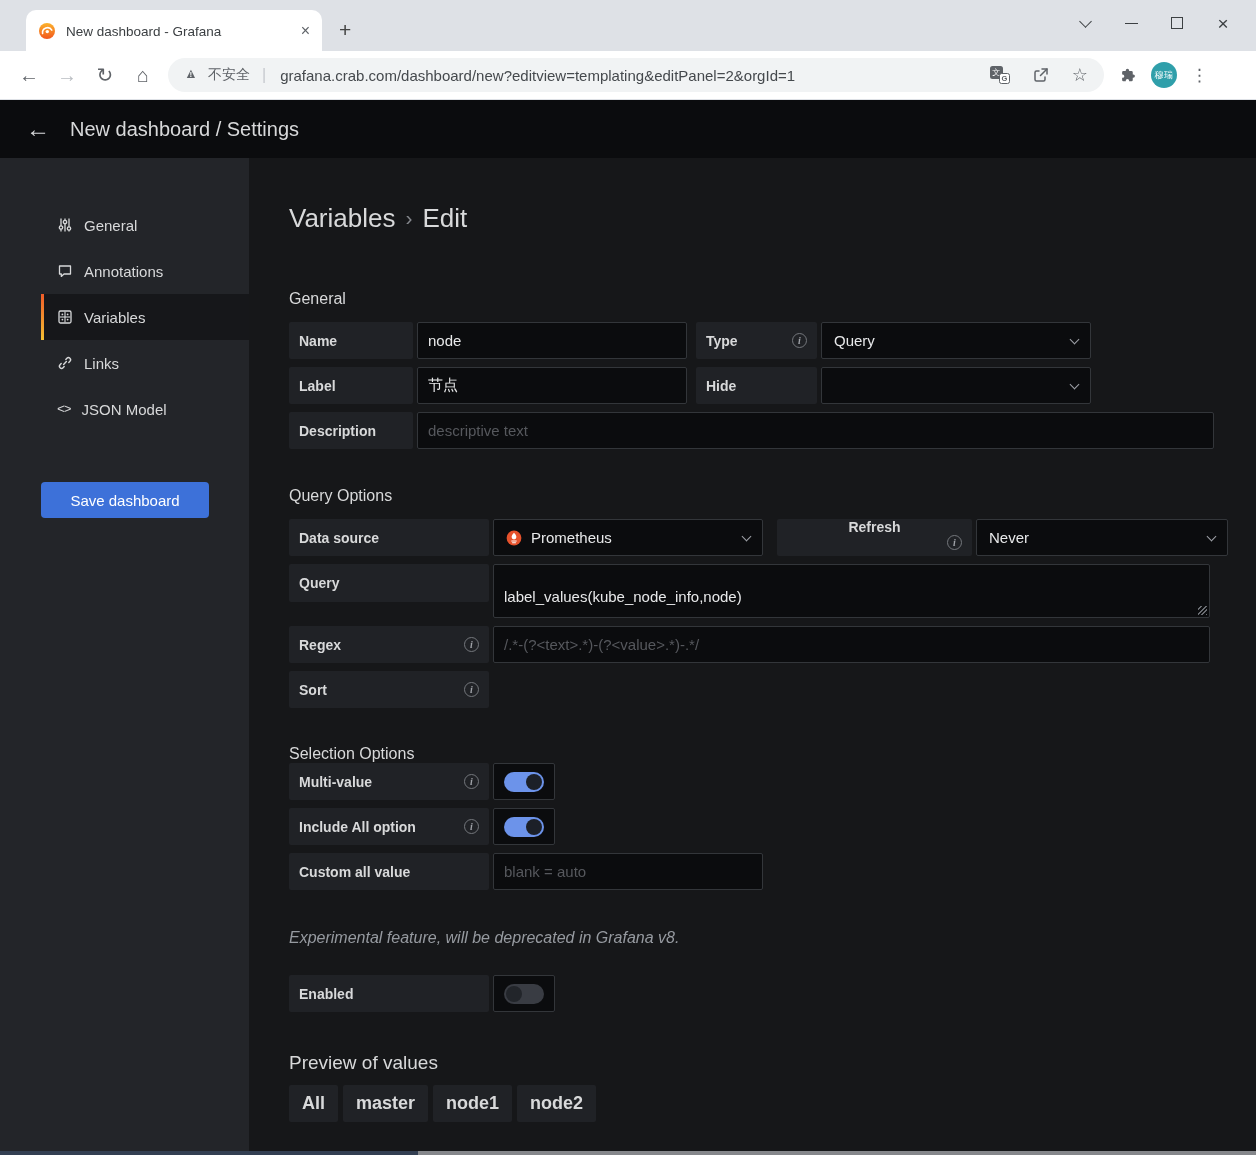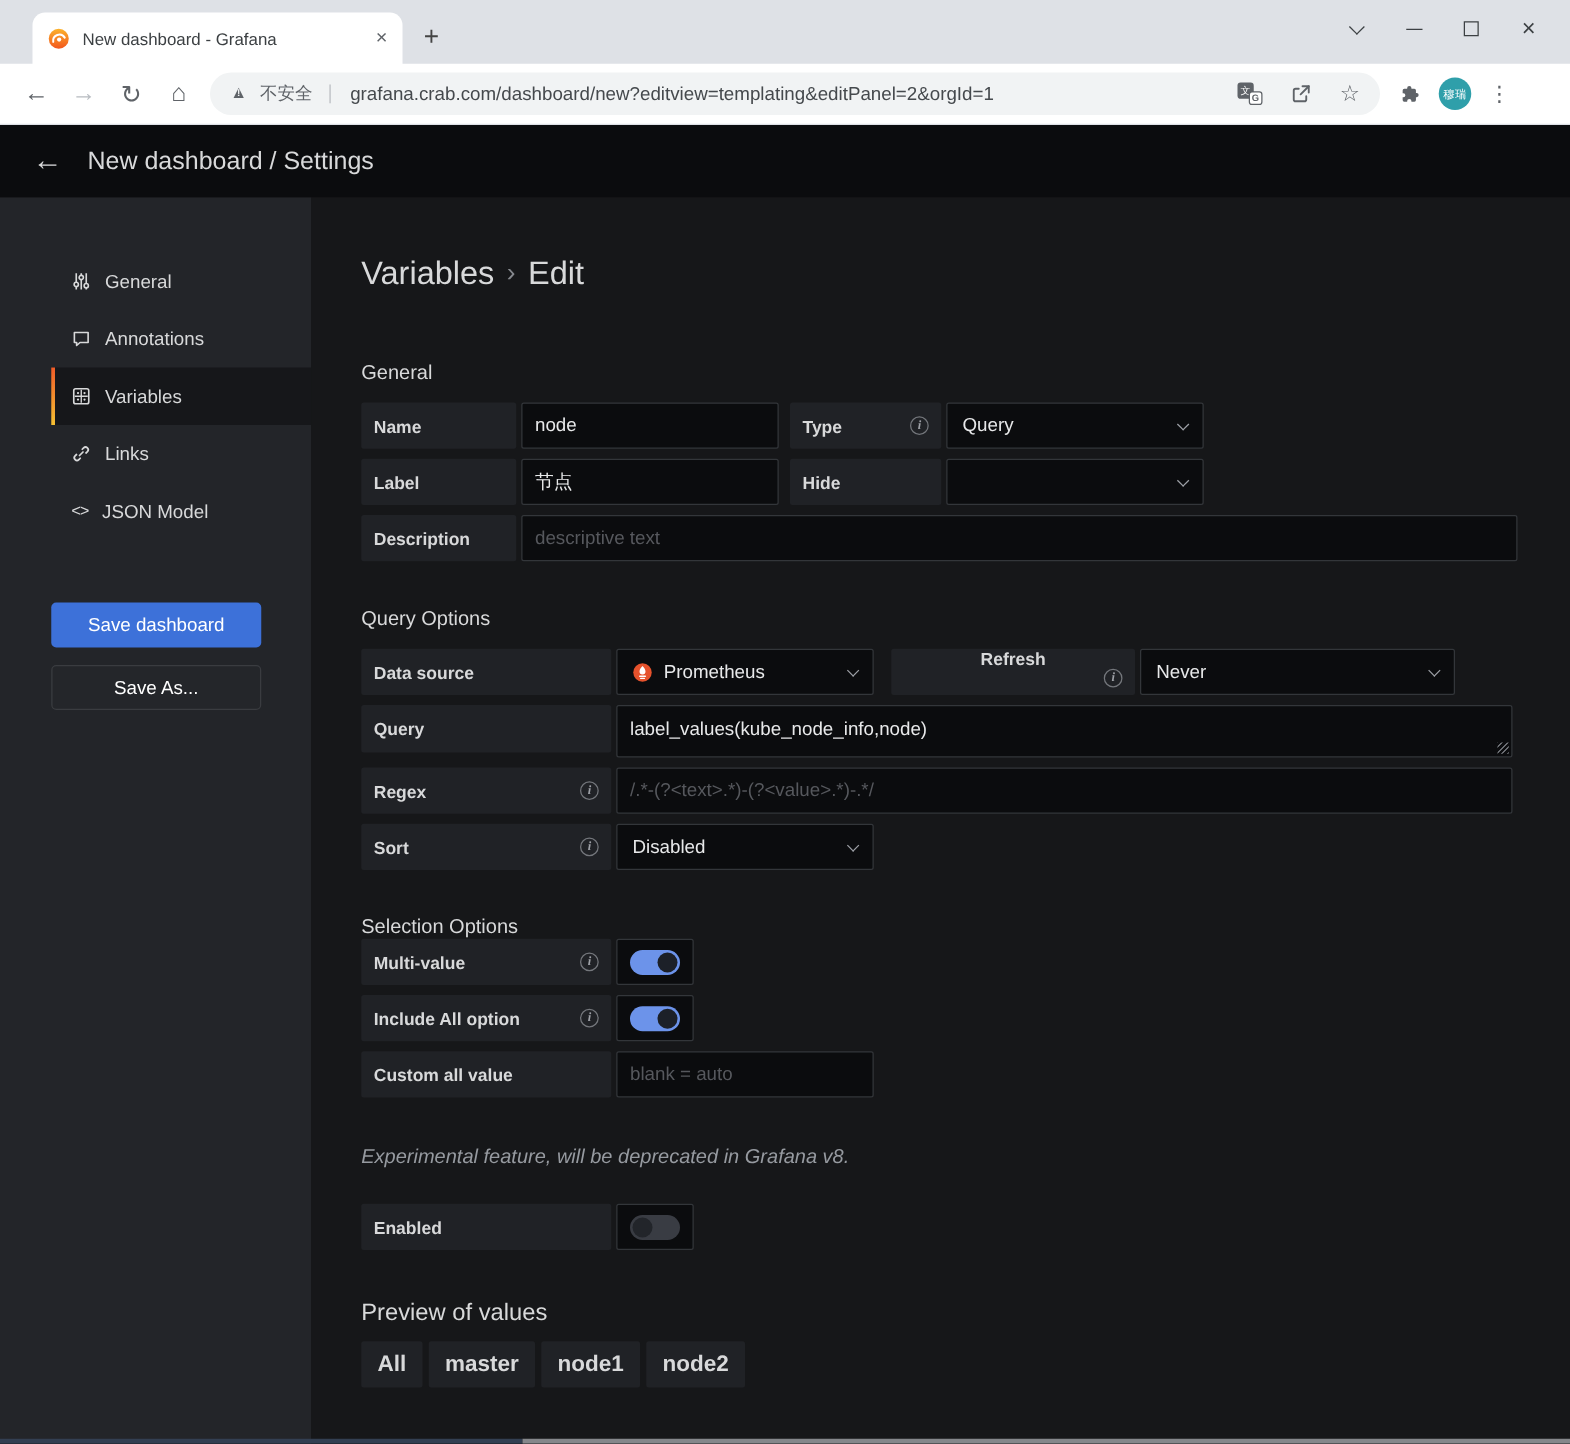--- a/index.html
+++ b/index.html
@@ -98,28 +98,28 @@
   .info {
     margin-left:auto; width:15px; height:15px; border:1px solid #74777c; border-radius:50%;
     color:#9fa2a8; font-size:10px; font-style:italic; display:flex; align-items:center; justify-content:center;
     font-family:"Liberation Serif", serif;
   }
   .tinput {
     background:#0b0c0e; border:1px solid #33363a; border-radius:2px; height:37px;
     color:#e8e9ea; font-size:15px; padding:0 10px; font-family:inherit; outline:none;
   }
   .tinput::placeholder, textarea::placeholder { color:#56585d; }
-  .w250{width:206px;} .w252{width:252px;} .wfill{width:717px;} .wdesc{width:797px;}
+  .w250{width:270px;} .w252{width:252px;} .wfill{width:717px;} .wdesc{width:797px;}
   .fselect {
     background:#0b0c0e; border:1px solid #33363a; border-radius:2px; height:37px;
     display:flex; align-items:center; padding:0 12px; color:#e8e9ea; font-size:15px; gap:9px;
   }
   .chev { width:7px; height:7px; border-right:1.5px solid #9fa2a8; border-bottom:1.5px solid #9fa2a8; transform:rotate(45deg); margin-left:auto; margin-top:-3px; }
   .ta-wrap { position:relative; }
-  textarea.tinput { height:42px; resize:none; padding-top:9px; line-height:1.3; display:block; }
+  textarea.tinput { height:54px; resize:none; padding-top:22px; line-height:1.3; display:block; }
   .resize-corner {
     position:absolute; right:3px; bottom:3px; width:9px; height:9px;
     background:repeating-linear-gradient(135deg, transparent 0 2px, #6a6d72 2px 3.2px);
   }
 
   .toggle-box {
     width:62px; height:37px; background:#0b0c0e; border:1px solid #33363a; border-radius:2px;
     display:flex; align-items:center; justify-content:center;
   }
   .switch { width:40px; height:20px; border-radius:11px; background:#393c43; position:relative; }
@@ -260,21 +260,20 @@
           <path d="M7.2 11.6l-1.1 1.1a2.15 2.15 0 01-3.04-3.04L4.2 8.6"></path>
         </g>
       </svg>
       <span>Links</span>
     </div>
     <div class="sitem">
       <span class="json-ic">&lt;&gt;</span>
       <span>JSON Model</span>
     </div>
     <button class="save-btn">Save dashboard</button>
-    <button class="saveas-btn">Save As...</button>
   </div>
 
   <div class="main">
     <div class="breadcrumb">
       <span>Variables</span><span class="crumb-sep">›</span><span>Edit</span>
     </div>
 
     <div class="section first">
       <h3 class="s-head">General</h3>
       <div class="frow">
@@ -353,24 +352,20 @@
             <span>Regex</span>
             <span class="info">i</span>
           </div>
         <input class="tinput wfill" placeholder="/.*-(?&lt;text&gt;.*)-(?&lt;value&gt;.*)-.*/" style="">
       </div>
       <div class="frow">
         <div class="flabel w200">
             <span>Sort</span>
             <span class="info">i</span>
           </div>
-        <div class="fselect w250">
-          <span>Disabled</span>
-          <span class="chev"></span>
-        </div>
       </div>
     </div>
 
     <div class="section" style="margin-top:37px">
       <h3 class="s-head" style="margin-bottom:0">Selection Options</h3>
       <div class="frow">
         <div class="flabel w200">
             <span>Multi-value</span>
             <span class="info">i</span>
           </div>

